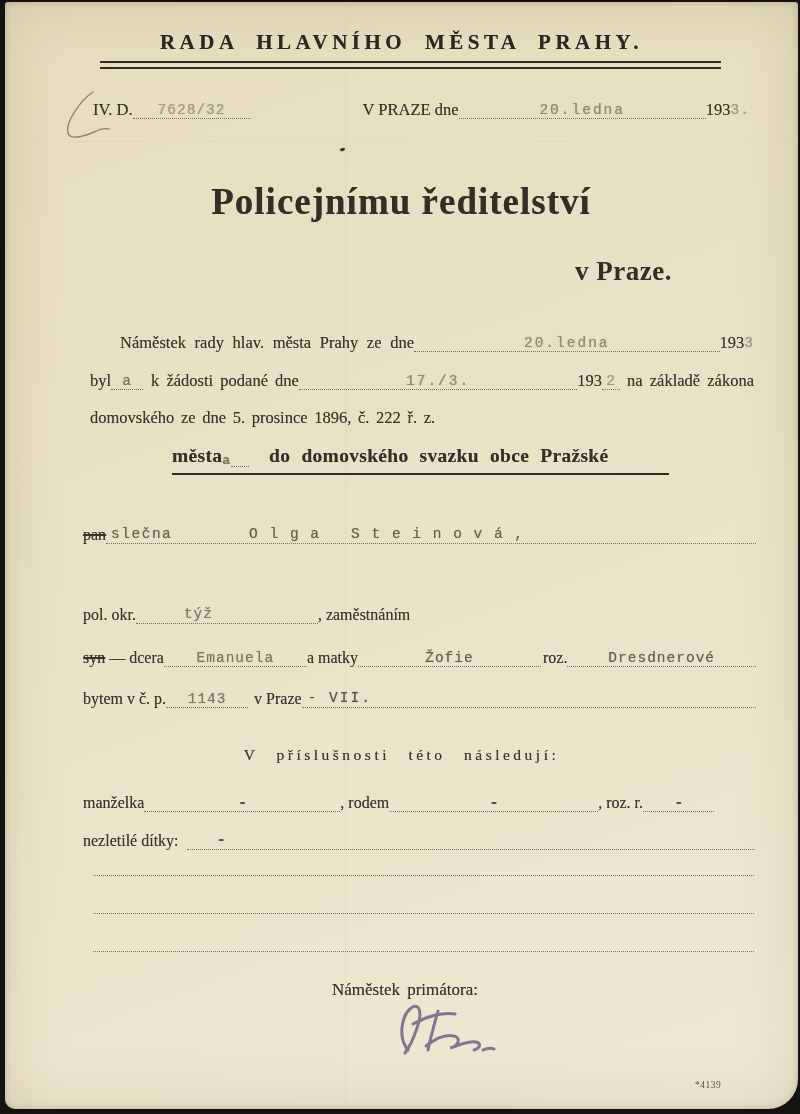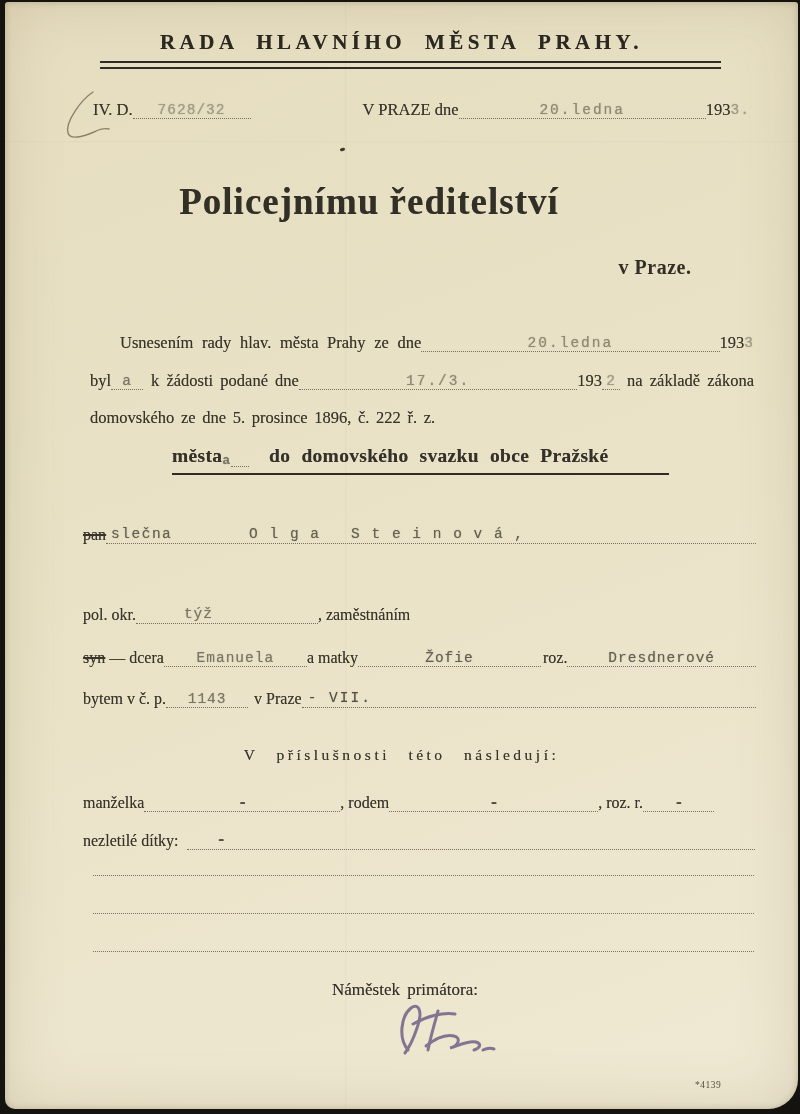--- a/index.html
+++ b/index.html
@@ -37,23 +37,23 @@
   .c-darker{color:#534f45;}
   .dash{font-weight:bold;letter-spacing:0;text-shadow:.6px 0 0 currentColor;}
   .struck{text-decoration:line-through;text-decoration-thickness:1.5px;}
 
   .org-title{top:28px;left:0;right:0;text-align:center;font-size:21px;font-weight:bold;
     letter-spacing:4.5px;word-spacing:9px;color:#2b2822;text-shadow:0 0 .5px rgba(43,40,34,.6);}
   .double-rule{top:59px;left:95px;width:621px;height:4px;
     border-top:2.5px solid #2f2c26;border-bottom:2.5px solid #2f2c26;}
 
   .ref-row{top:96px;left:88px;right:48px;height:23px;font-size:16.5px;}
-  .addr1{top:178px;left:124px;width:480px;text-align:center;font-size:37px;font-weight:bold;
+  .addr1{top:178px;left:156px;width:480px;text-align:center;font-size:37px;font-weight:bold;
     color:#322f27;letter-spacing:1px;text-shadow:0 0 .6px rgba(50,47,39,.5);}
-  .addr2{top:254px;left:570px;width:160px;text-align:center;font-size:20px;font-weight:bold;
+  .addr2{top:254px;left:570px;width:160px;font-size:27px;font-weight:bold;
     color:#322f27;letter-spacing:.5px;}
 
   .intro{font-size:16.5px;height:24px;left:85px;right:44px;}
   .i1{top:329px;word-spacing:4.5px;}
   .i2{top:367px;word-spacing:3px;}
   .i3{top:404px;word-spacing:2.5px;}
 
   .accept{top:443px;left:167px;width:497px;display:flex;align-items:flex-end;
     border-bottom:2.5px solid #2f2c26;padding-bottom:6px;font-size:19.5px;font-weight:bold;
     color:#34302a;word-spacing:6px;letter-spacing:.3px;}
@@ -102,21 +102,21 @@
   <svg class="abs pencil-svg" width="70" height="60" viewBox="0 0 70 60">
     <path d="M36 6 C24 14 8 36 11 47 C13 54 25 51 37 46 C43 43 48 42 52 43" fill="none" stroke="#6b6352" stroke-width="1.4" stroke-linecap="round" opacity="0.75"></path>
   </svg>
   <div class="abs speck"></div>
 
   <div class="abs addr1">Policejnímu ředitelství</div>
   <div class="abs addr2">v Praze.</div>
 
   <div class="row intro i1">
     <span class="gap" style="width:30px"></span>
-    <span class="lbl">Usnesením rady hlav. města Prahy ze dne</span>
+    <span class="lbl">Náměstek rady hlav. města Prahy ze dne</span>
     <span class="fill grow">
       <span class="t c-light" style="letter-spacing:2px">20.ledna</span>
     </span>
     <span class="lbl">193</span>
     <span class="t c-faint">3</span>
   </div>
 
   <div class="row intro i2">
     <span class="lbl">byl</span>
     <span class="fill" style="width:32px">

